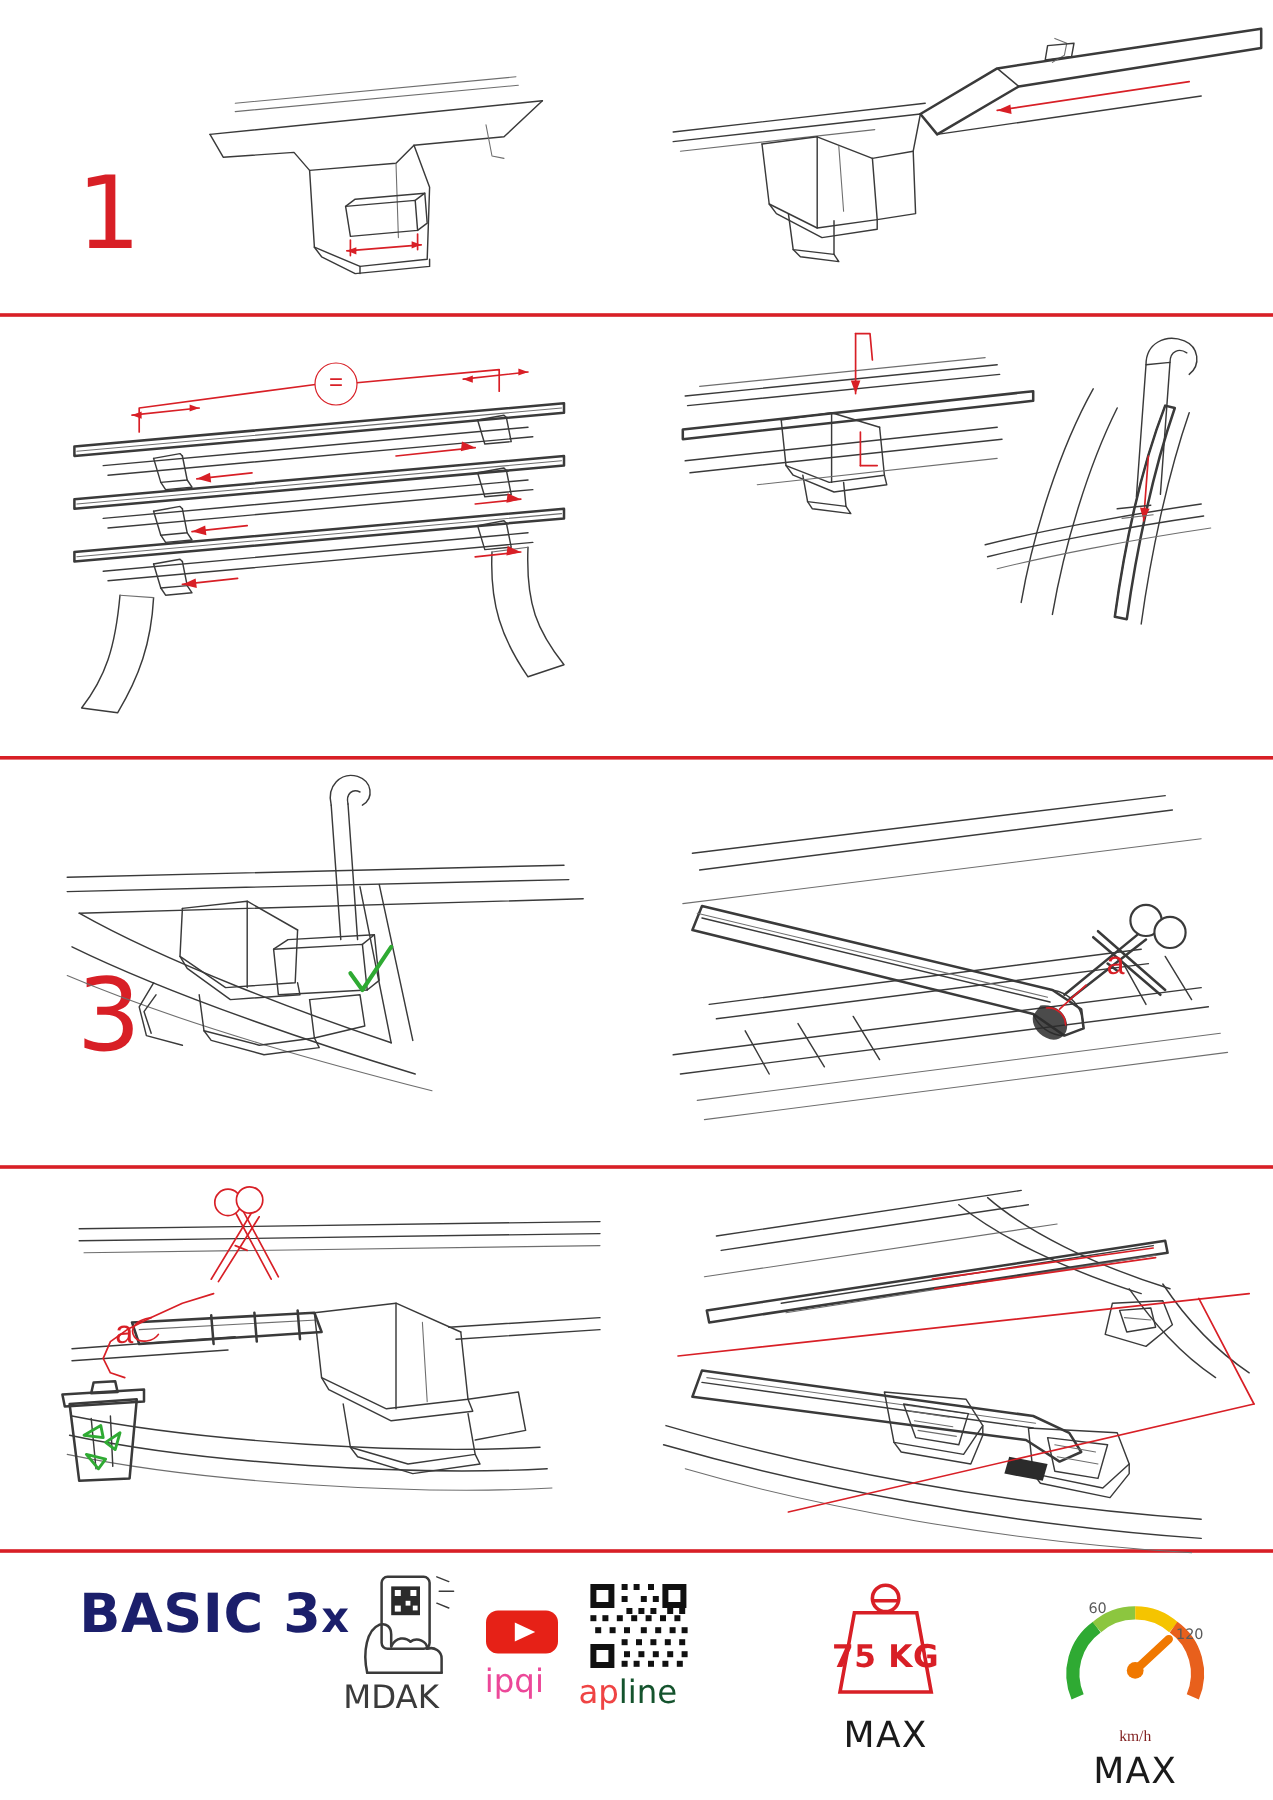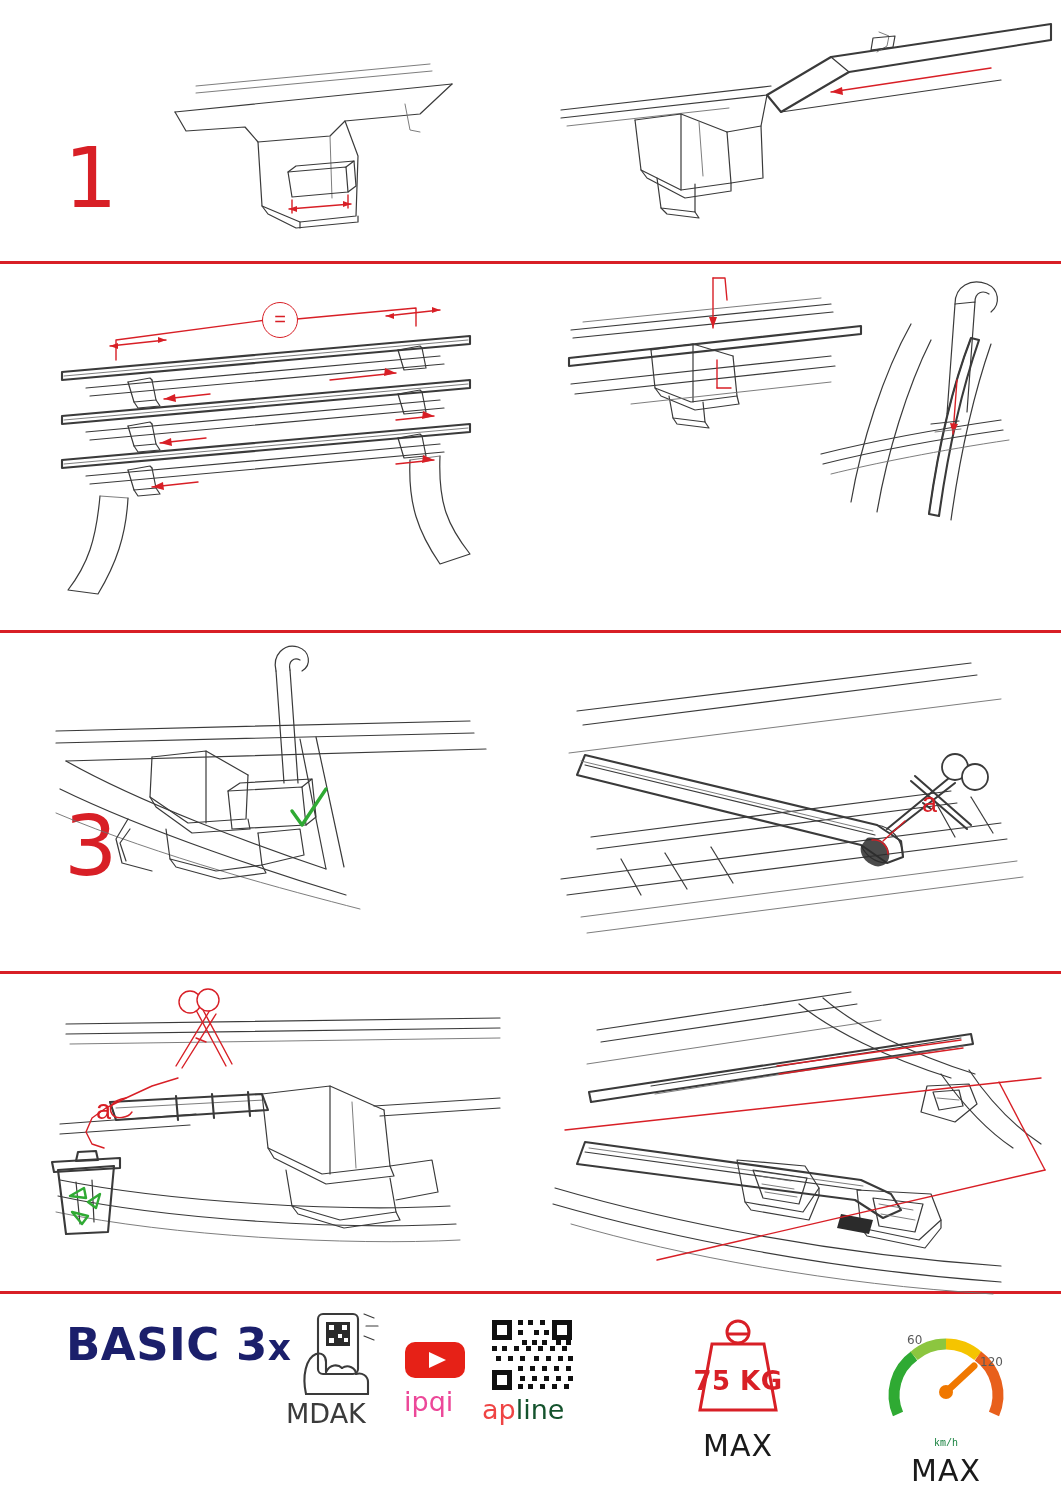--- a/index.html
+++ b/index.html
@@ -165,23 +165,23 @@
     margin-top: 4px;
   }
   .gauge-wrap {
     position: absolute;
     left: 876px;
     top: 28px;
     width: 140px;
     text-align: center;
   }
   .kmh {
-    font-family: Liberation Mono, monospace;
-    font-size: 10px;
-    color: #15803d;
+    font-family: Liberation Serif, serif;
+    font-size: 13px;
+    color: #7f1d1d;
   }
   .kgtxt {
     position: absolute;
     left: 0; top: 56px; width: 120px;
     text-align: center;
     font-family: "DejaVu Sans", sans-serif;
     font-weight: bold;
     font-size: 26px;
     color: #d81f26;
     letter-spacing: 0.5px;

